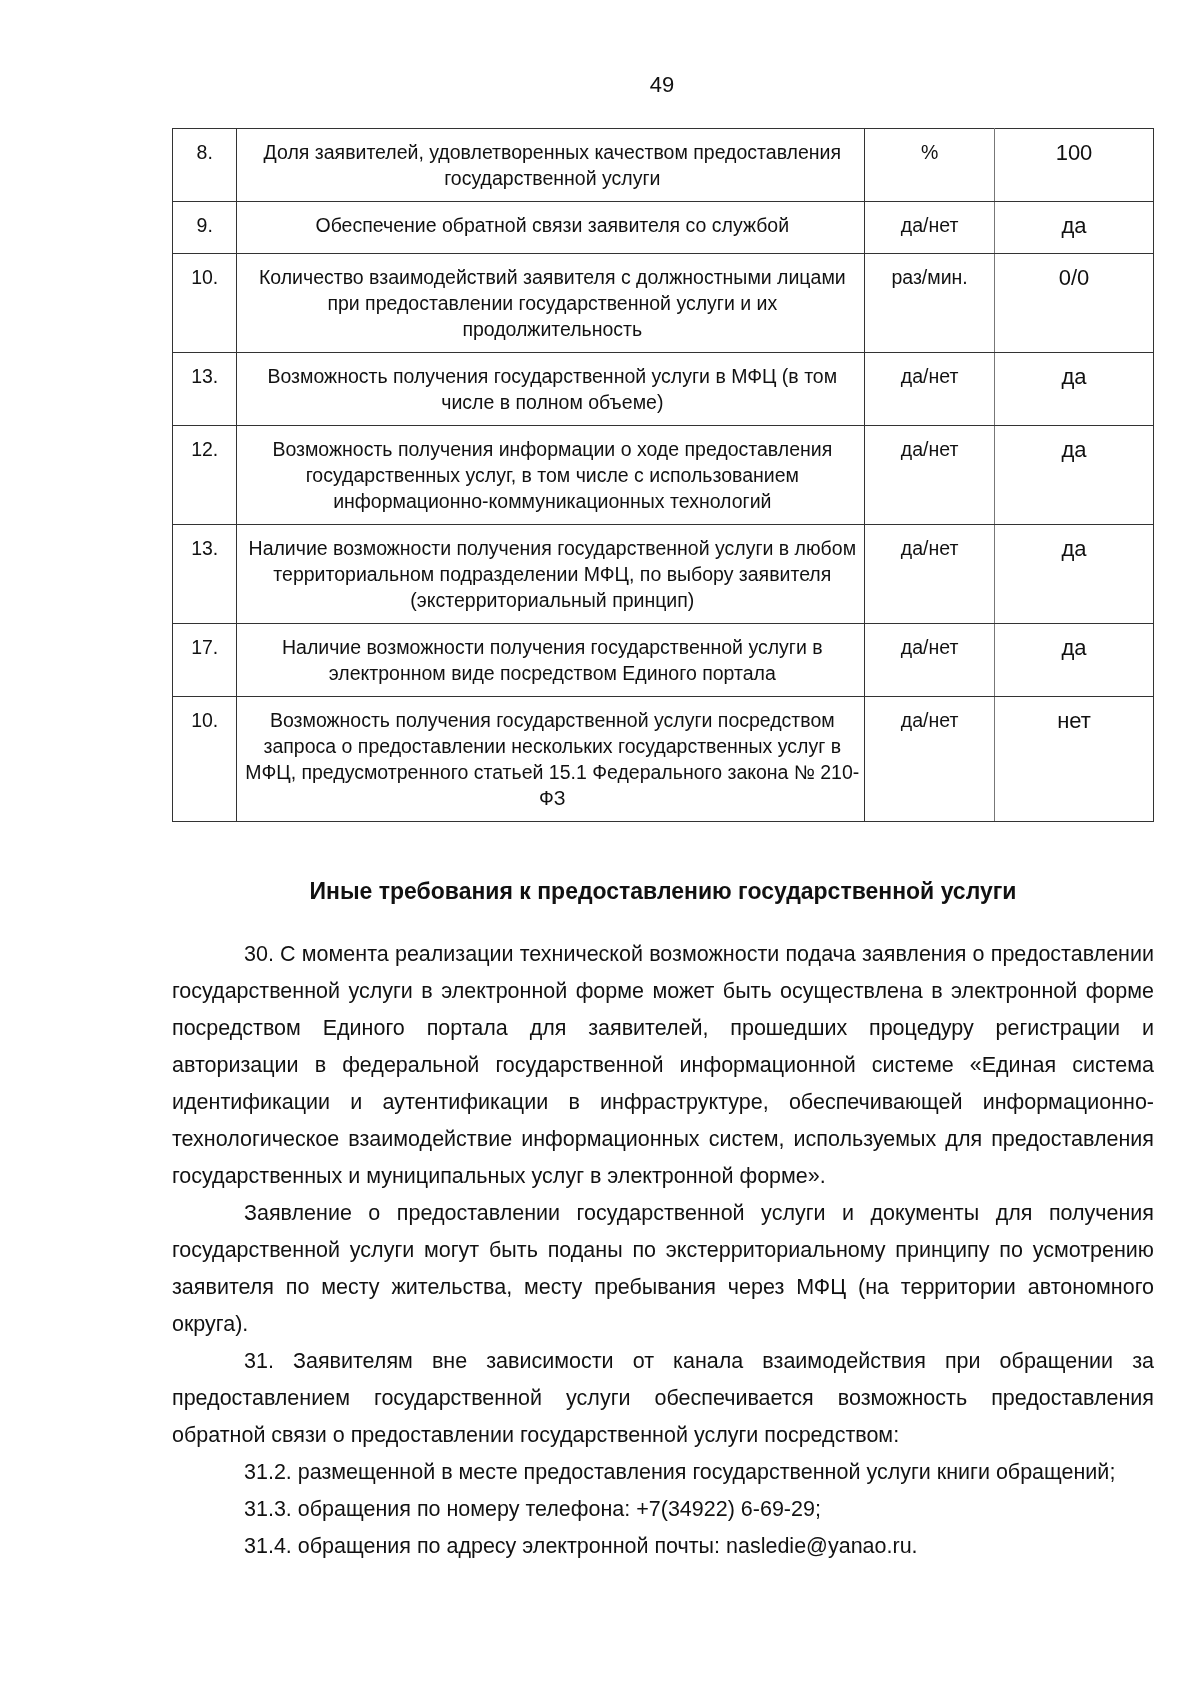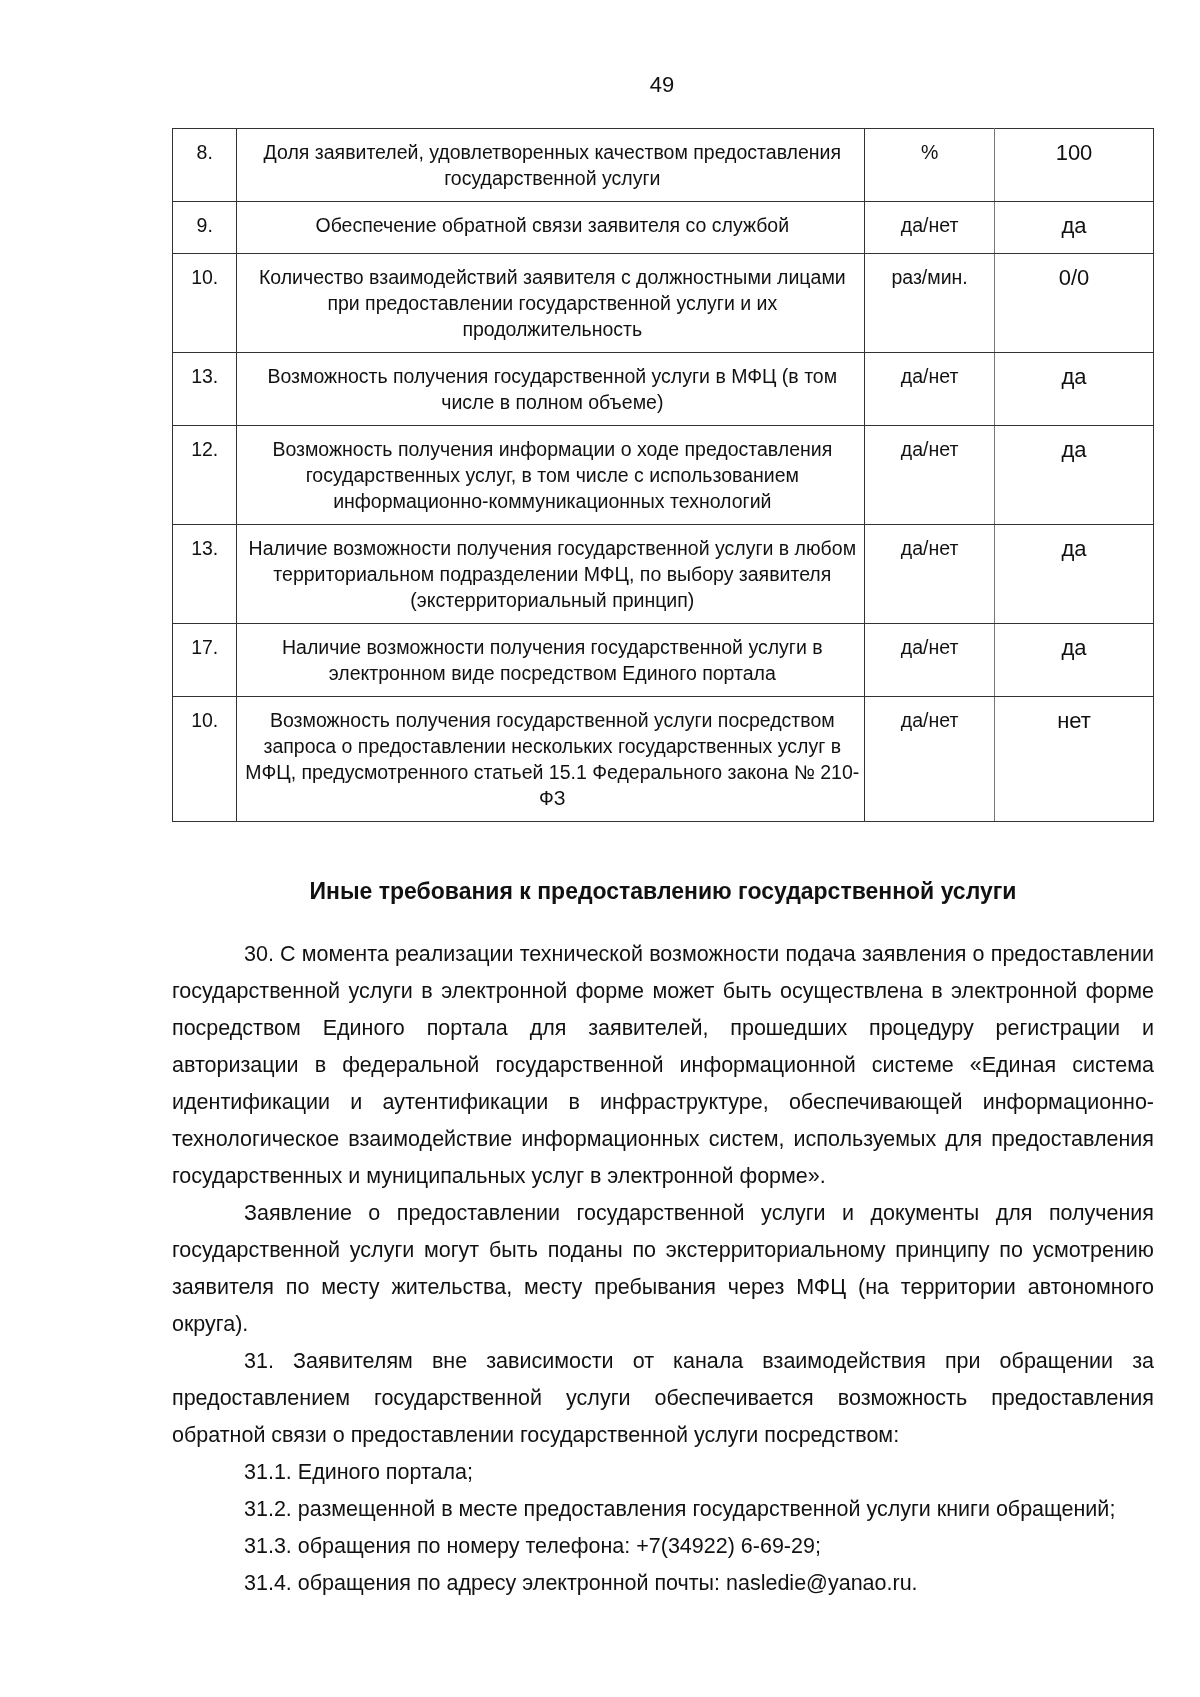--- a/index.html
+++ b/index.html
@@ -143,17 +143,16 @@
     </tr>
   </tbody>
 </table>
 
 <div class="section-heading">Иные требования к предоставлению государственной услуги</div>
 
 <div class="body-text">
   <p>30. С момента реализации технической возможности подача заявления о предоставлении государственной услуги в электронной форме может быть осуществлена в электронной форме посредством Единого портала для заявителей, прошедших процедуру регистрации и авторизации в федеральной государственной информационной системе «Единая система идентификации и аутентификации в инфраструктуре, обеспечивающей информационно-технологическое взаимодействие информационных систем,  используемых для предоставления государственных и муниципальных услуг в электронной форме».</p>
   <p>Заявление о предоставлении государственной услуги и документы для получения государственной услуги могут   быть поданы по экстерриториальному принципу по усмотрению заявителя по месту жительства,  месту пребывания через МФЦ (на территории автономного округа).</p>
   <p>31. Заявителям вне зависимости от канала взаимодействия при обращении за предоставлением государственной услуги обеспечивается возможность предоставления обратной связи о предоставлении государственной услуги посредством:</p>
-  <p>31.1. Единого портала;</p>
   <p>31.2. размещенной в месте предоставления государственной услуги книги обращений;</p>
   <p>31.3. обращения по номеру телефона: +7(34922) 6-69-29;</p>
   <p>31.4. обращения по адресу электронной почты: nasledie@yanao.ru.</p>
 </div>
 
 </body></html>

